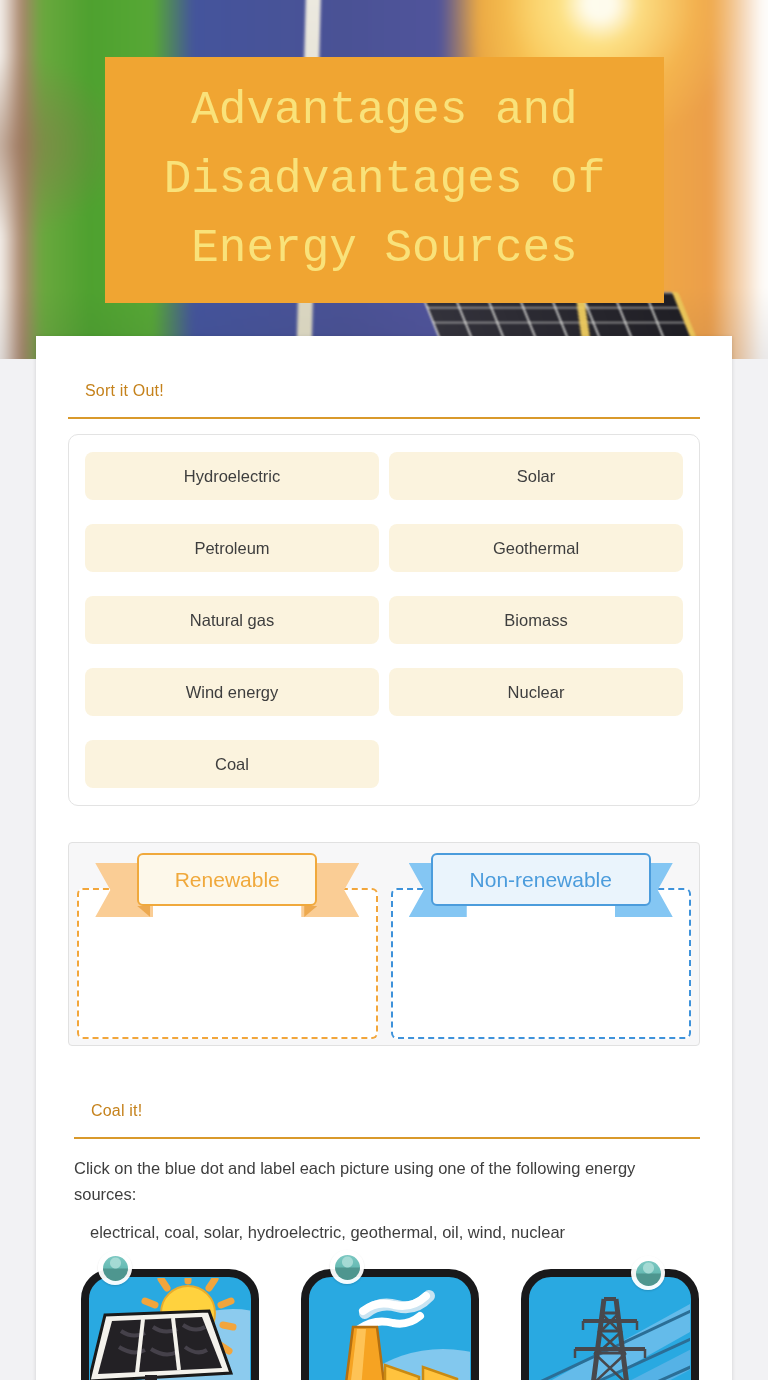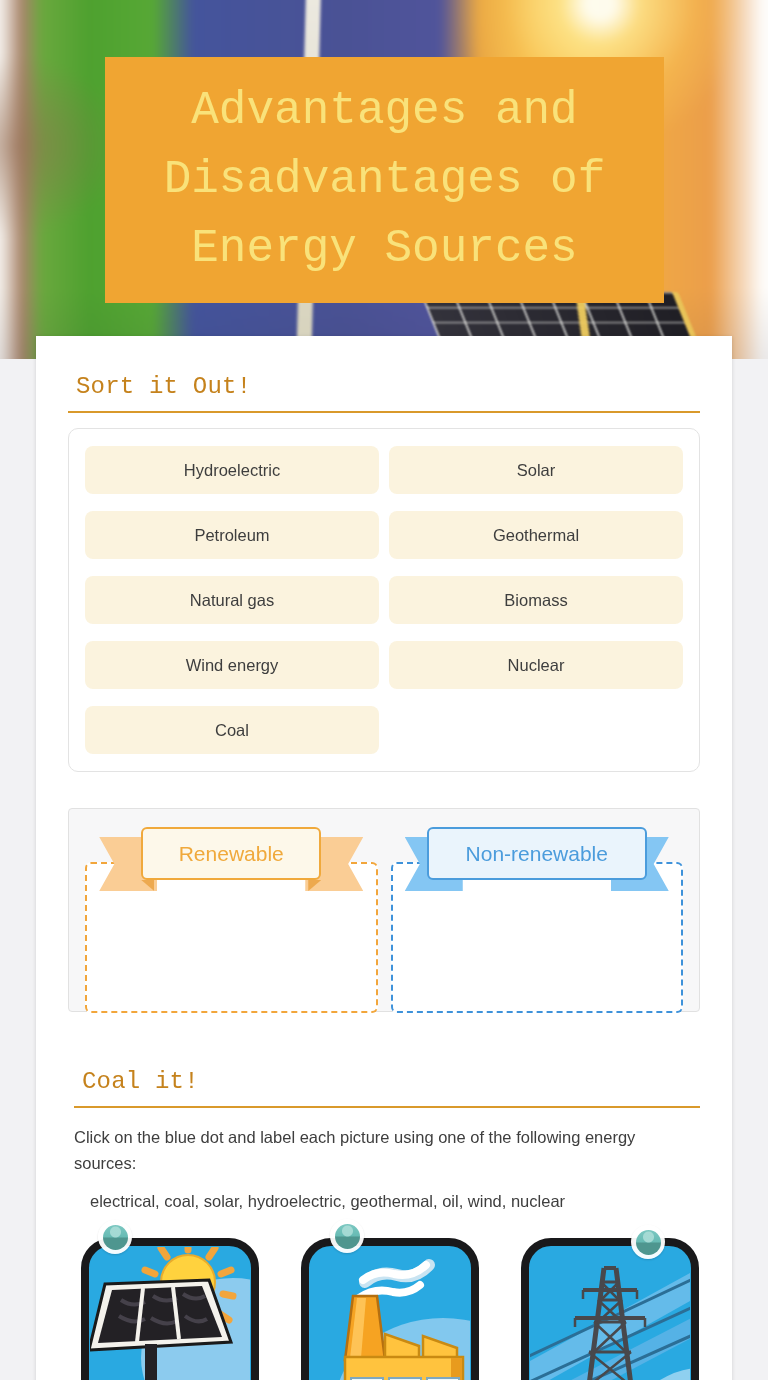--- a/index.html
+++ b/index.html
@@ -28,34 +28,34 @@
       linear-gradient(100deg,#34333c,#1f1e24);
     transform:skewX(22deg);transform-origin:top;border-right:6px solid #E9C358;filter:blur(1.2px);}
   .title-box{position:absolute;left:105px;top:57px;width:559px;height:246px;background:#F0A532;
     display:flex;align-items:center;justify-content:center;text-align:center;z-index:2;}
   .title-box h1{margin:0;padding:0 18px;font-family:Liberation Mono, monospace;
     font-weight:500;font-size:46px;line-height:69px;color:#F9E27A;}
 
   
   .card{position:absolute;left:36px;top:336px;width:696px;height:1100px;background:#ffffff;
     box-shadow:0 1px 4px rgba(0,0,0,.14);padding:29px 32px 0 32px;box-sizing:border-box;z-index:3;}
-  h2.sec-head{margin:8px;font-family:Liberation Mono, monospace;font-weight:500;
-    font-size:24px;color:#C5821C;letter-spacing:.2px;}
+  h2.sec-head{margin:17px;font-family:Liberation Sans, sans-serif;font-weight:500;
+    font-size:16px;color:#C5821C;letter-spacing:.2px;}
   hr.sec-rule{border:none;border-top:2px solid #D9992B;margin:11px 0 0 0;}
   p.instruction{margin:16px 0 0 0;font-size:16.5px;color:#3E3E3E;line-height:26px;}
 
   
   .chip-grid{margin-top:15px;border:1px solid #E3E3E3;border-radius:10px;background:#fff;
-    padding:17px 16px;display:grid;grid-template-columns:1fr 1fr;gap:17px 10px;}
+    padding:17px 16px;display:grid;grid-template-columns:1fr 1fr;gap:24px 10px;}
   .chip{height:48px;background:#FBF3DE;border-radius:8px;display:flex;align-items:center;
     justify-content:center;font-size:16.5px;color:#3E3E3E;cursor:grab;}
 
   
   .dropzones{margin-top:36px;background:#F7F7F8;border:1px solid #E1E1E1;border-radius:4px;
-    padding:16px;display:flex;gap:13px;height:204px;box-sizing:border-box;text-decoration:underline;}
+    padding:8px;display:flex;gap:13px;height:204px;box-sizing:border-box;text-decoration:underline;}
   .zone{position:relative;flex:1;}
   .zone-box{margin-top:37px;height:151px;border-radius:6px;background:#fff;border:2px dashed;box-sizing:border-box;}
   .zone-orange .zone-box{border-color:#F2A63B;}
   .zone-blue .zone-box{border-color:#3E92DA;}
   .wing{position:absolute;top:12px;width:58px;height:54px;z-index:1;}
   .wing-l{left:calc(50% - 132px);clip-path:polygon(0 0,100% 0,100% 100%,0 100%,26% 50%);}
   .wing-r{right:calc(50% - 132px);clip-path:polygon(0 0,100% 0,74% 50%,100% 100%,0 100%);}
   .zone-orange .wing{background:#FACD95;}
   .zone-blue .wing{background:#84C6F3;}
   .fold{position:absolute;width:13px;height:11px;top:55px;z-index:2;background:#EDA94F;}

